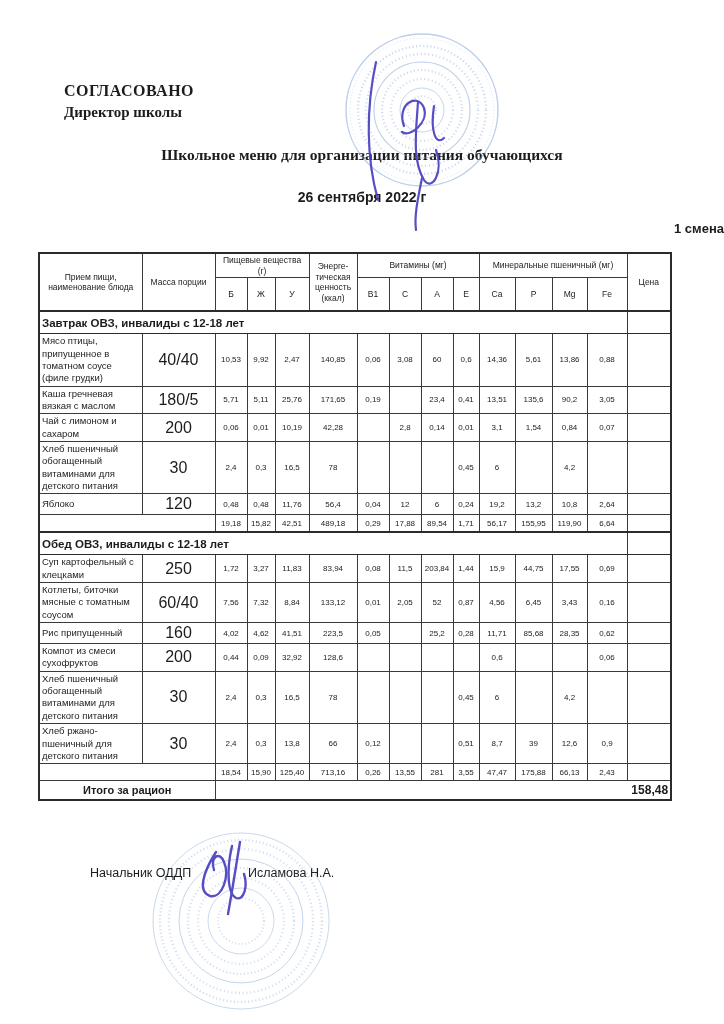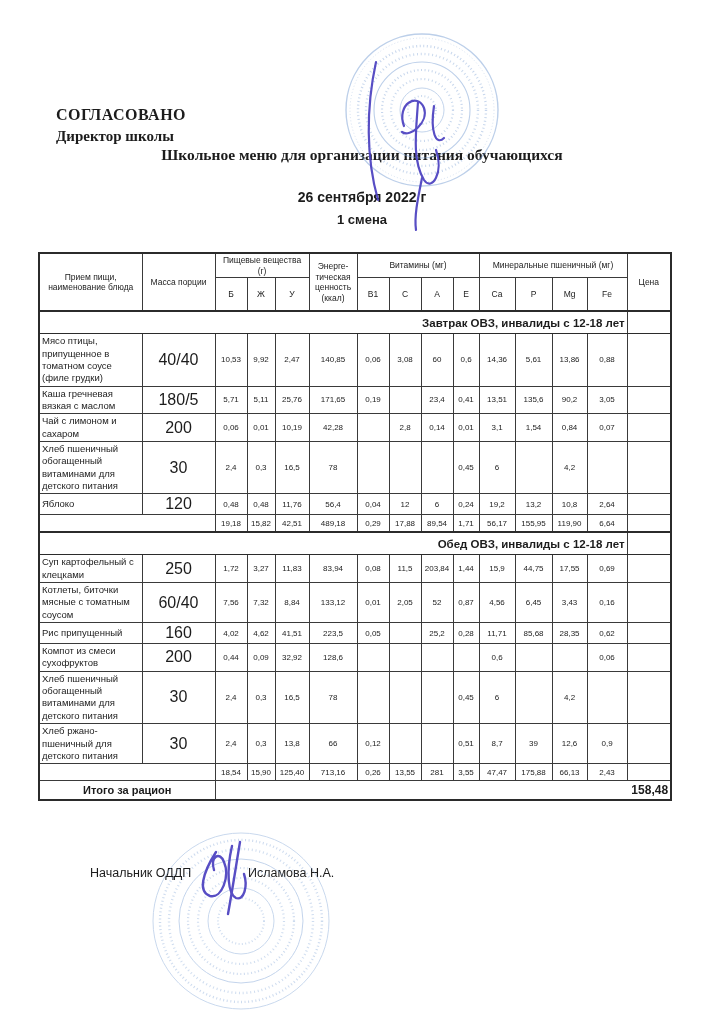--- a/index.html
+++ b/index.html
@@ -1,47 +1,47 @@
 <!DOCTYPE html>
 <html><head>
 <meta charset="utf-8">
 <style>
   html,body{margin:0;padding:0;}
   body{
     width:724px;height:1024px;position:relative;background:#ffffff;
     font-family:"Liberation Sans",sans-serif;color:#1c1c1c;overflow:hidden;
   }
   
-  .agreed{position:absolute;left:56px;top:82px;font-family:"Liberation Serif",serif;font-weight:bold;margin-top:24px;}
+  .agreed{position:absolute;left:64px;top:82px;font-family:"Liberation Serif",serif;font-weight:bold;}
   .agreed .t1{font-size:16px;letter-spacing:.5px;}
   .agreed .t2{font-size:15px;margin-top:4px;}
   .approved{position:absolute;left:362px;top:64px;width:300px;text-align:center;
     font-family:"Liberation Serif",serif;font-weight:bold;}
   .approved .t1{font-size:16px;letter-spacing:.5px;}
   .approved .t2{font-size:15px;margin-top:3px;white-space:nowrap;}
   .approved .sigrow{margin-top:4px;font-size:15px;display:flex;align-items:flex-end;justify-content:center;gap:8px;}
   .sig-line{display:inline-block;width:92px;border-bottom:1.3px solid #444;height:14px;}
   .doc-title{position:absolute;left:0;top:146px;width:724px;text-align:center;
     font-family:"Liberation Serif",serif;font-weight:bold;font-size:15.5px;}
   .doc-date{position:absolute;left:0;top:189px;width:724px;text-align:center;font-weight:bold;font-size:14px;}
-  .doc-shift{position:absolute;left:0;top:212px;width:724px;text-align:center;font-weight:bold;font-size:13px;}
+  .doc-shift{position:absolute;left:0;top:221px;width:724px;text-align:right;font-weight:bold;font-size:13px;}
   
   table.menu{position:absolute;left:38px;top:252px;width:632px;border-collapse:collapse;
     table-layout:fixed;border:2px solid #2b2b2b;}
   table.menu th,table.menu td{border:1px solid #3a3a3a;vertical-align:middle;padding:1px 2px;}
   table.menu thead th{font-weight:normal;font-size:8.5px;text-align:center;line-height:1.25;}
   th.h-tall{height:36px;}
   tr.h-sub th{height:30px;font-size:8.5px;}
   th.h-energy{font-size:7.5px;overflow-wrap:anywhere;line-height:1.2;}
   td.c-name{font-size:9.5px;text-align:left;line-height:1.3;padding:3px 3px;}
   td.c-mass{font-size:16px;text-align:center;}
   td.c-num{font-size:8px;text-align:center;}
   td.c-price{font-size:8px;}
   tr.section-row td{border-top:2px solid #2b2b2b;border-bottom:1.5px solid #2b2b2b;
-    font-weight:bold;font-size:11.5px;text-align:right;height:17px;padding:2px;}
+    font-weight:bold;font-size:11.5px;text-align:left;height:17px;padding:2px;}
   tr.totals-row td{font-size:8px;text-align:center;height:14px;}
   tfoot td{border-top:2px solid #2b2b2b;height:16px;}
   td.grand-label{font-weight:bold;font-size:11px;text-align:center;}
   td.grand-value{font-weight:bold;font-size:12px;text-align:right;padding-right:3px;}
   
   .signoff{position:absolute;left:0;top:866px;width:724px;font-size:12.5px;}
   .signoff .pos{position:absolute;left:90px;top:0;}
   .signoff .name{position:absolute;left:248px;top:0;}
   
   .decor{position:absolute;pointer-events:none;}

